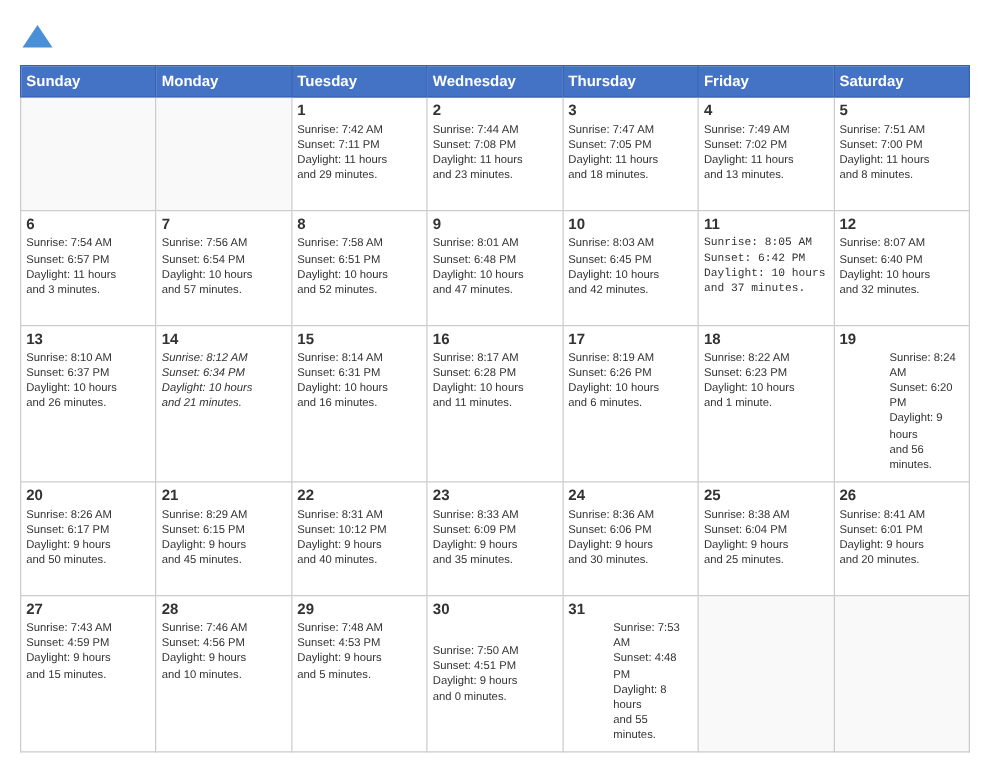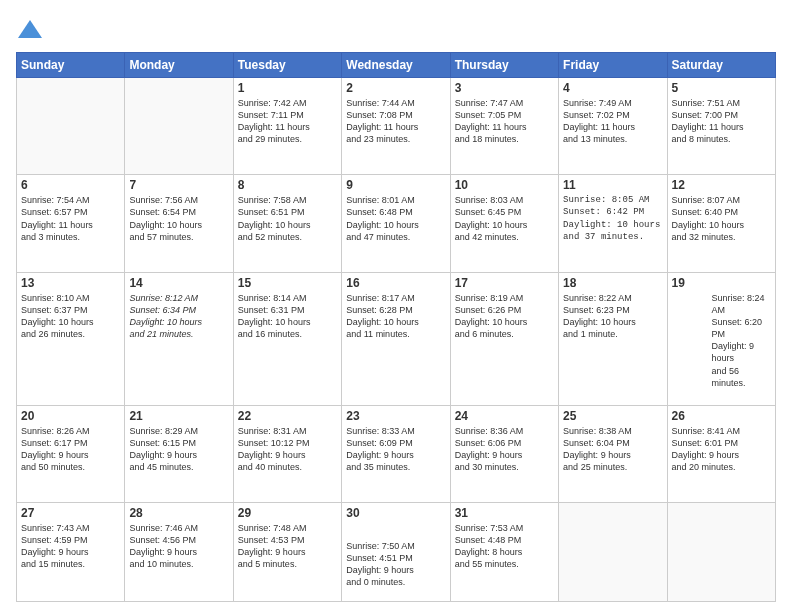--- a/index.html
+++ b/index.html
@@ -340,21 +340,21 @@
           </td>
           <td>
             <div class="day-number">30</div>
             <div class="day-info" style="white-space: pre-line; margin-top: 20px;">Sunrise: 7:50 AM
 Sunset: 4:51 PM
 Daylight: 9 hours
 and 0 minutes.</div>
           </td>
           <td>
             <div class="day-number">31</div>
-            <div class="day-info" style="white-space: pre-line;">Sunrise: 7:53 AM
+            <div class="day-info" style="white-space: pre-line; margin-left: 36px;">Sunrise: 7:53 AM
 Sunset: 4:48 PM
 Daylight: 8 hours
 and 55 minutes.</div>
           </td>
           <td class="empty"></td>
           <td class="empty"></td>
         </tr>
       </tbody>
   </table>
 </div>

